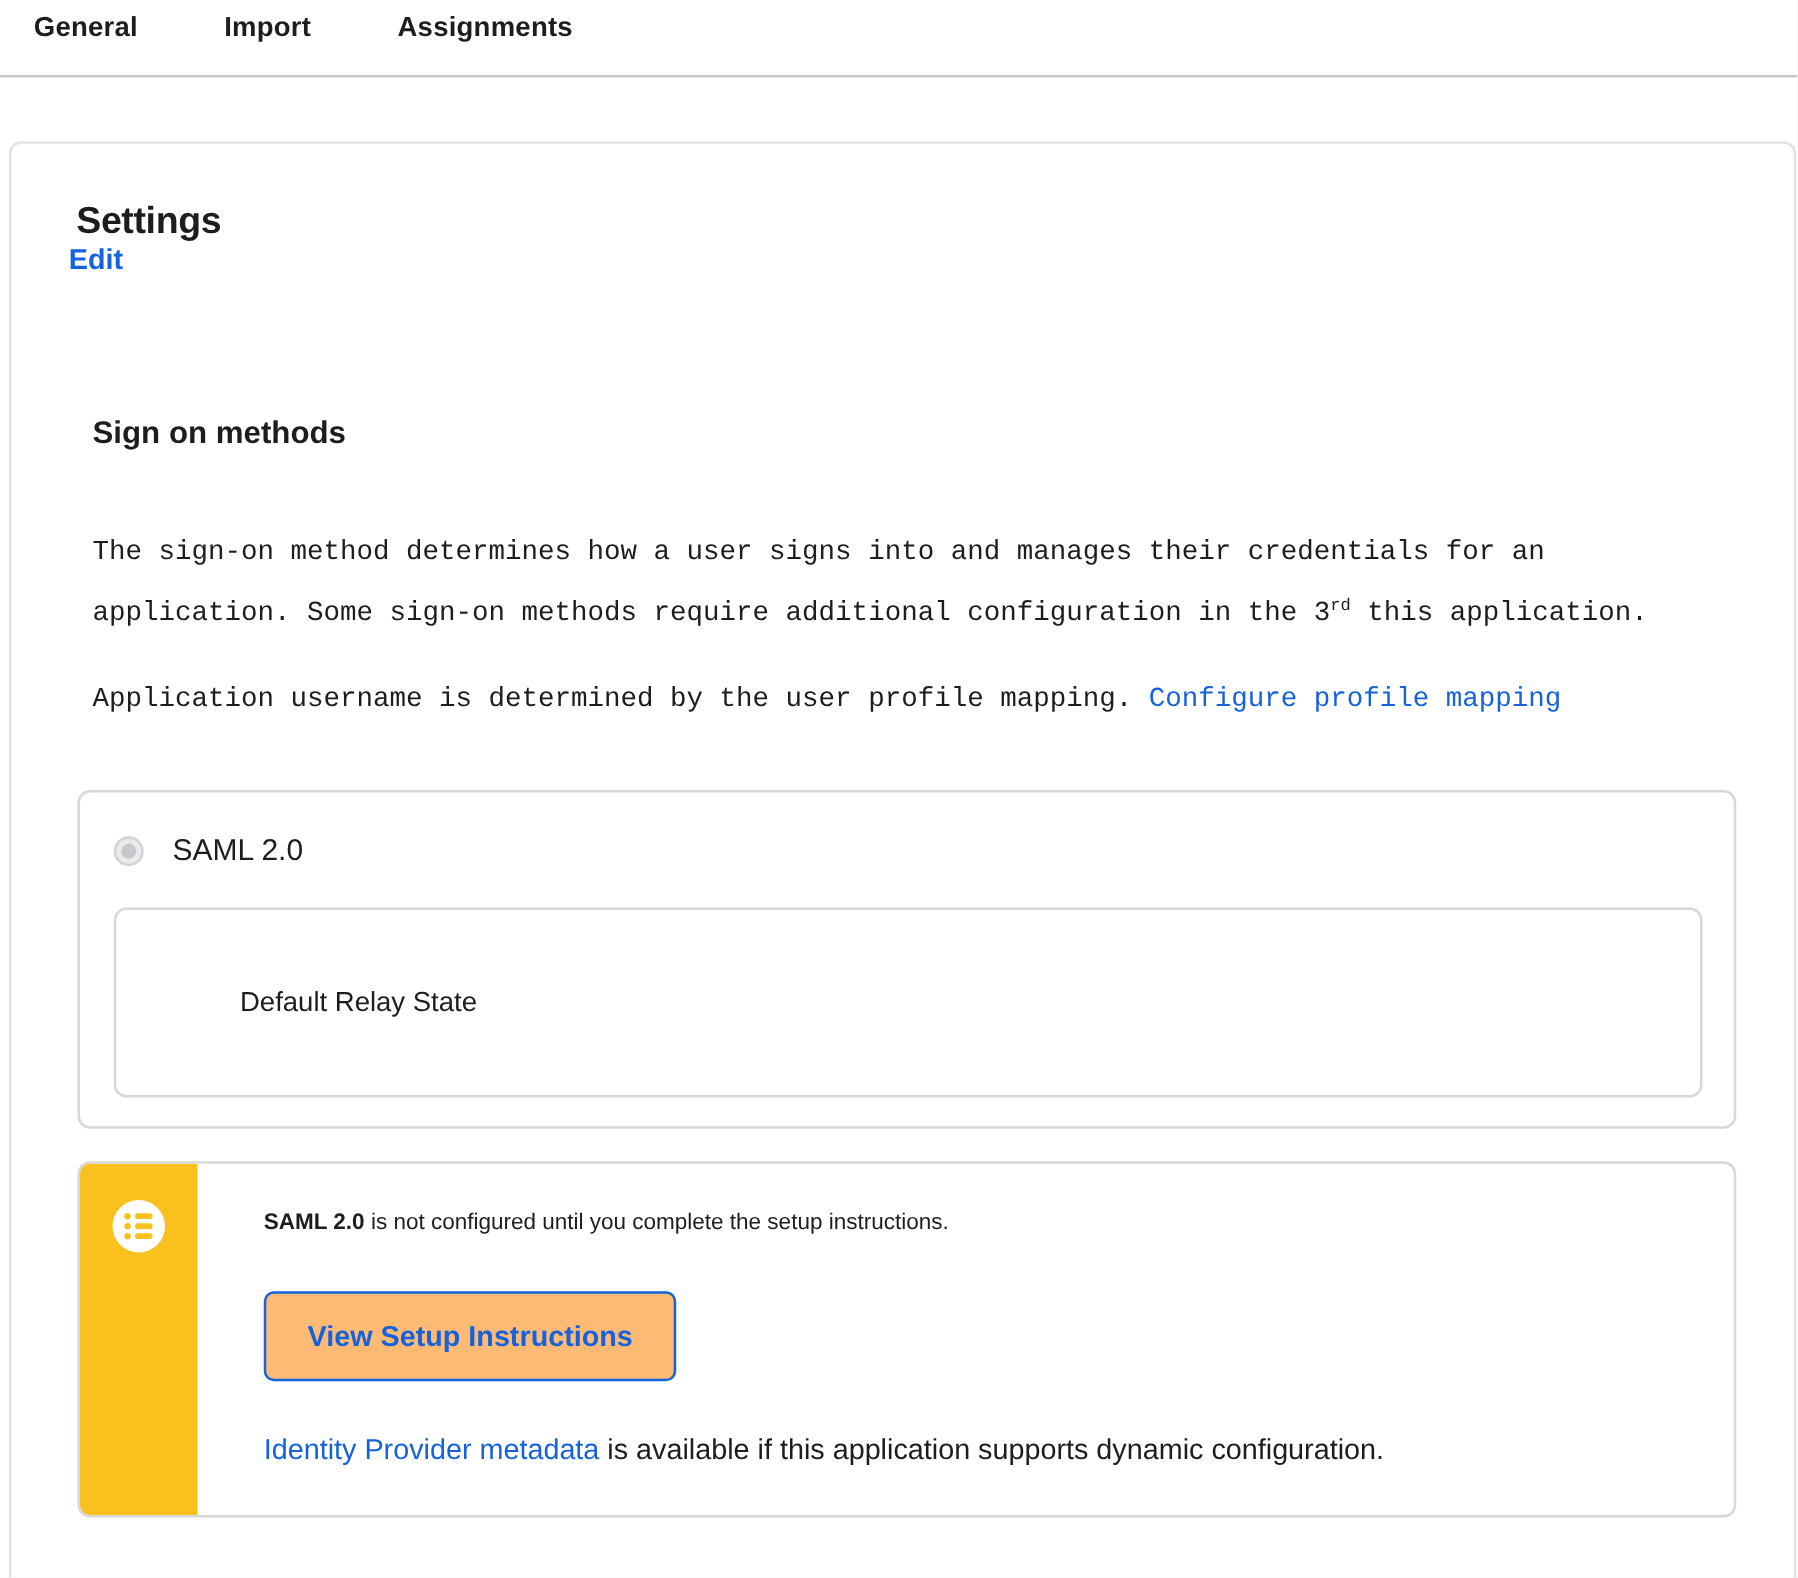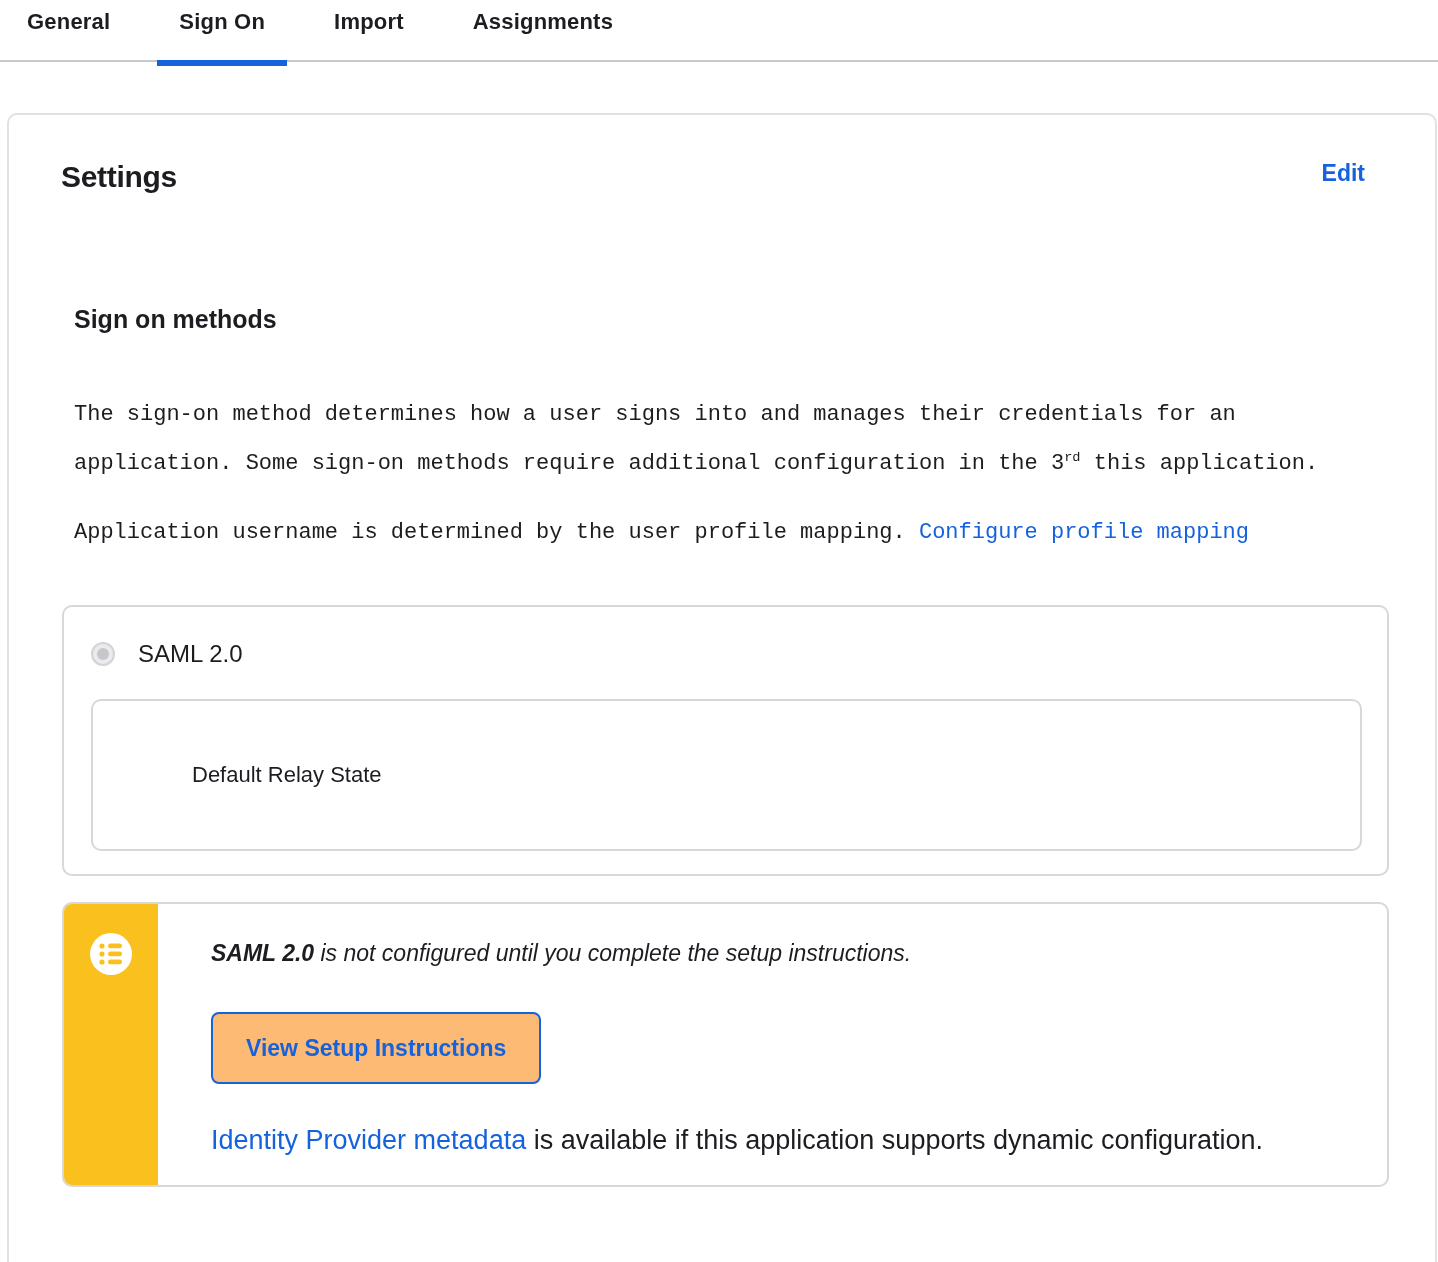--- a/index.html
+++ b/index.html
@@ -19,21 +19,21 @@
     font-size:22px;font-weight:700;letter-spacing:.2px;cursor:pointer;}
   .tab.active::after{content:"";position:absolute;left:0;right:0;bottom:-2px;
     height:6px;background:var(--blue);}
 
   
   .card{margin:51px 0 0 7px;width:1430px;height:1200px;
     border:2px solid #e1e1e5;border-bottom:none;border-radius:10px 10px 0 0;
     padding:0 46px;}
 
   .card-header{display:flex;justify-content:space-between;align-items:flex-start;
-    margin-top:45px;}
+    margin-top:45px;flex-direction:column;}
   .card-title{font-size:30px;font-weight:700;letter-spacing:-.3px;margin-left:6px;}
   .edit-link{font-size:23px;font-weight:700;color:var(--blue);margin-right:24px;
     cursor:pointer;text-decoration:none;}
 
   .section{margin-left:19px;}
   .section h2{font-size:25px;font-weight:700;margin-top:111px;}
   .body-text{font-size:22px;line-height:49px;font-family:Liberation Mono, monospace;}
   .para1{margin-top:56px;}
   .para2{margin-top:20px;}
   sup.ordinal{font-size:0.62em;vertical-align:super;line-height:0;}
@@ -51,34 +51,33 @@
   .relay-box{margin-top:31px;height:152px;border:2px solid var(--border);
     border-radius:10px;display:flex;align-items:center;padding-left:99px;}
   .relay-label{font-size:22px;}
 
   
   .banner{margin-top:26px;margin-left:-12px;height:285px;border:2px solid var(--border);
     border-radius:10px;display:flex;overflow:hidden;}
   .banner-strip{width:94px;flex:0 0 auto;background:var(--yellow);
     display:flex;justify-content:center;align-items:flex-start;padding-top:27px;}
   .banner-content{flex:1;padding:36px 40px 0 53px;}
-  .banner-text{font-size:23px;font-style:italic;}
+  .banner-text{font-size:18px;}
   .banner-text b{font-weight:700;}
   .setup-btn{margin-top:45px;display:inline-block;height:72px;line-height:68px;
     padding:0 33px;border:2.5px solid var(--blue);border-radius:8px;background:#fdba74;
     color:var(--blue);font-size:23px;font-weight:700;cursor:pointer;
     font-family:"Liberation Sans", sans-serif;}
-  .banner-footer{margin-top:41px;font-size:27px;}
+  .banner-footer{margin-top:41px;font-size:23px;}
 </style>
 </head>
 <body>
 
 <nav class="tabbar">
   <div class="tab">General</div>
-  <div class="tab active">Sign On</div>
   <div class="tab">Import</div>
   <div class="tab">Assignments</div>
 </nav>
 
 <main class="card">
 
   <div class="card-header">
     <h1 class="card-title">Settings</h1>
     <a class="edit-link">Edit</a>
   </div>

